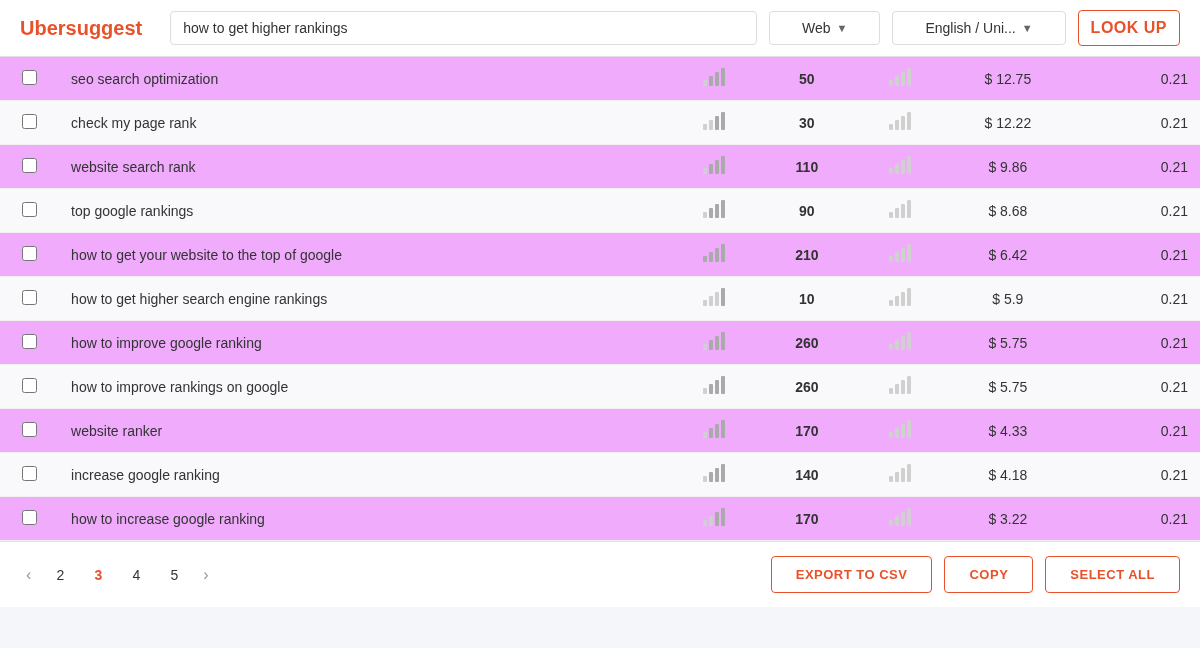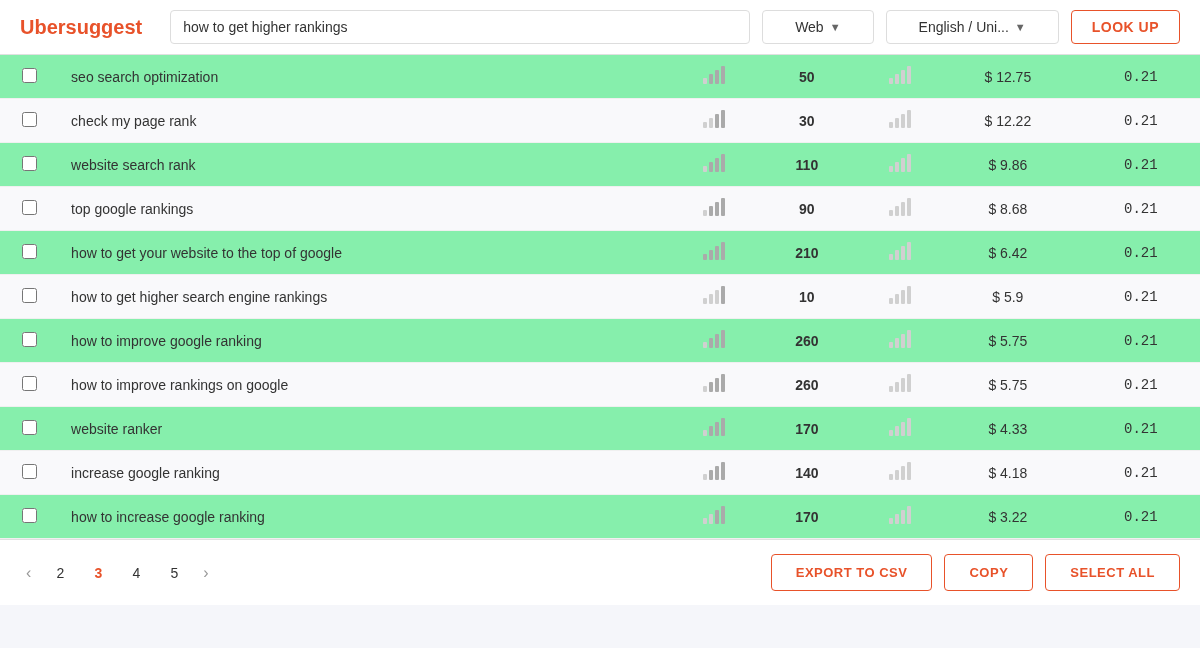--- a/index.html
+++ b/index.html
@@ -40,32 +40,32 @@
       cursor: pointer;
       display: flex;
       align-items: center;
       gap: 6px;
       white-space: nowrap;
     }
     .lookup-btn {
       border: 1px solid #e8522a;
       background: #fff;
       color: #e8522a;
-      padding: 8px 20px;
+      padding: 8px 12px;
       border-radius: 4px;
-      font-size: 14px;
+      font-size: 16px;
       font-weight: bold;
       cursor: pointer;
       white-space: nowrap;
       letter-spacing: 0.5px;
     }
 
     
     .table-container {
-      background: #86efac;
+      background: #f0abfc;
       margin: 0;
     }
     table {
       width: 100%;
       border-collapse: collapse;
     }
     tr {
       border-bottom: 1px solid #f0f0f0;
     }
     tr:nth-child(even) {
@@ -74,21 +74,21 @@
     td {
       padding: 11px 12px;
       vertical-align: middle;
     }
     .col-check { width: 40px; text-align: center; }
     .col-keyword { width: 420px; }
     .col-vol-icon { width: 40px; text-align: center; }
     .col-vol { width: 80px; text-align: center; font-weight: 600; }
     .col-cpc-icon { width: 40px; text-align: center; }
     .col-cpc { width: 100px; text-align: center; font-weight: 500; }
-    .col-comp { width: 80px; text-align: center; font-weight: 500; font-family: Liberation Mono, monospace; }
+    .col-comp { width: 80px; text-align: right; font-weight: 500; }
 
     .bar-icon {
       display: inline-flex;
       align-items: flex-end;
       gap: 2px;
       height: 18px;
     }
     .bar-icon span {
       display: inline-block;
       width: 4px;

